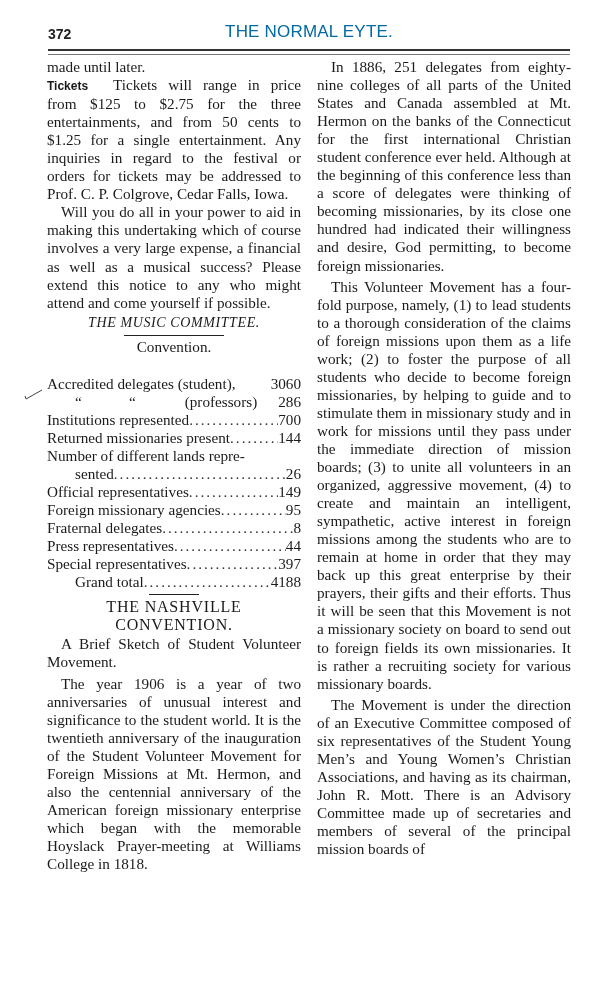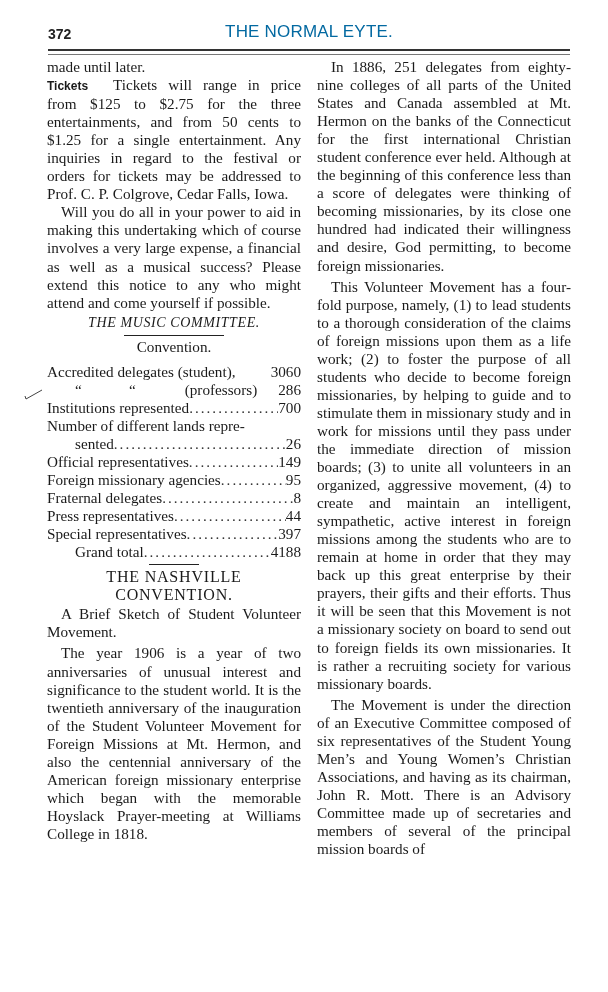--- a/index.html
+++ b/index.html
@@ -36,21 +36,21 @@
     font-family: "Liberation Sans", sans-serif; font-weight: bold; font-size: 12px;
     display: inline-block; width: 66px;
   }
   .signature {
     text-align: center; font-size: 14px; letter-spacing: 0.6px; margin-top: 2px;
     font-variant: small-caps;
     font-style: italic;
   }
   .short-rule { width: 100px; margin: 3px auto 2px auto; border-top: 1.5px solid #222; height: 0; }
   .stat-head { text-align: justify; text-align-last: justify; }
-  .stat-sub { text-align: center; margin-bottom: 7px; }
+  .stat-sub { text-align: center; margin-bottom: 19px; }
   .stat-row { display: flex; align-items: baseline; white-space: nowrap; }
   .stat-row .lbl { flex: 0 0 auto; }
   .stat-row .dots { flex: 1 1 auto; overflow: hidden; letter-spacing: 2px; color: #333; }
   .stat-row .dots::before { content: "....................................................................."; }
   .stat-row .val { flex: 0 0 auto; }
   .stat-indent { padding-left: 28px; }
   .section-title {
     text-align: center; font-size: 16px; letter-spacing: 0.8px; margin: 3px 0 1px 0;
   }
   .margin-mark {
@@ -90,20 +90,25 @@
       <span style="width:70px;display:inline-block">“</span>
       <span style="flex:1"></span>
       <span class="lbl">(professors)</span>
       <span class="val" style="padding-left:21px">286</span>
     </div>
     <div class="stat-row">
       <span class="lbl">Institutions represented</span>
       <span class="dots"></span>
       <span class="val">700</span>
     </div>
+    <div class="stat-row">
+      <span class="lbl">Returned missionaries present</span>
+      <span class="dots"></span>
+      <span class="val">144</span>
+    </div>
     <div>Number of different lands repre-</div>
     <div class="stat-row stat-indent">
       <span class="lbl">sented</span>
       <span class="dots"></span>
       <span class="val">26</span>
     </div>
     <div class="stat-row">
       <span class="lbl">Official representatives</span>
       <span class="dots"></span>
       <span class="val">149</span>

